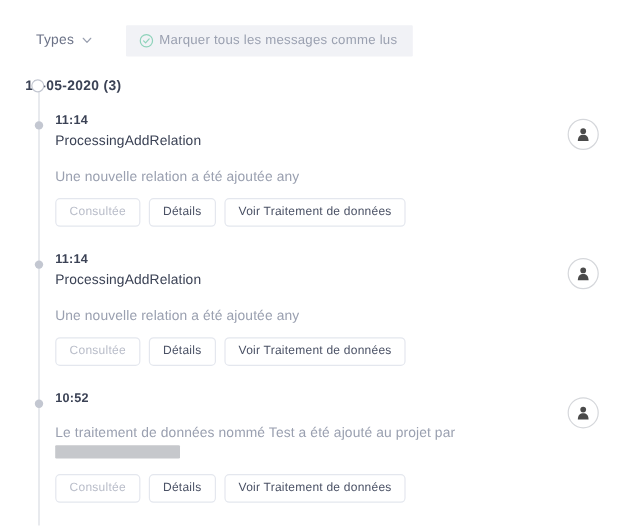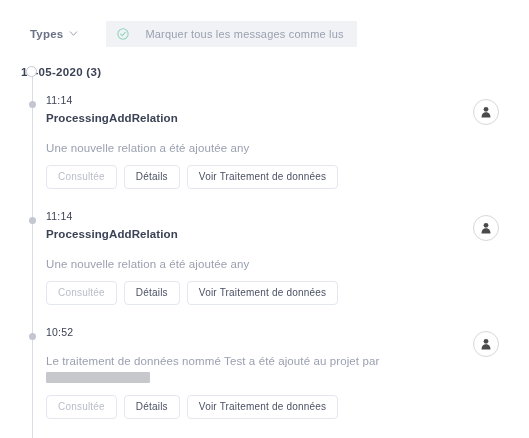--- a/index.html
+++ b/index.html
@@ -27,35 +27,34 @@
   .types-filter {
     display: flex;
     align-items: center;
     gap: 6px;
     font-size: 11.5px;
     color: #6b7287;
     letter-spacing: .2px;
     cursor: pointer;
     padding: 4px 2px;
     user-select: none;
-    font-weight: bold;
   }
   .chevron {
     width: 9px;
     height: 9px;
     display: inline-block;
     position: relative;
     top: -1px;
   }
   .chevron svg { display: block; }
 
   .mark-all-btn {
     display: flex;
     align-items: center;
-    gap: 16px;
+    gap: 5px;
     margin-left: 26px;
     background: #f1f2f6;
     border: none;
     border-radius: 1px;
     padding: 7px 13px 7px 11px;
     font-family: "Liberation Sans", sans-serif;
     font-size: 11px;
     letter-spacing: .2px;
     color: #9aa0b0;
     cursor: pointer;
@@ -127,28 +126,28 @@
     top: 8px;
     width: 7px;
     height: 7px;
     border-radius: 50%;
     background: #c3c7d1;
   }
   .notif-body { flex: 1 1 auto; min-width: 0; }
 
   .notif-time {
     font-size: 10.5px;
-    font-weight: normal;
+    font-weight: bold;
     color: #3b4255;
     letter-spacing: .2px;
     line-height: 15px;
   }
   .notif-title {
     font-size: 11.5px;
-    font-weight: bold;
+    font-weight: normal;
     color: #3b4255;
     letter-spacing: .1px;
     line-height: 17px;
     margin-top: 2px;
   }
   .notif-desc {
     font-size: 11.5px;
     color: #9aa0b0;
     letter-spacing: .1px;
     line-height: 17px;

